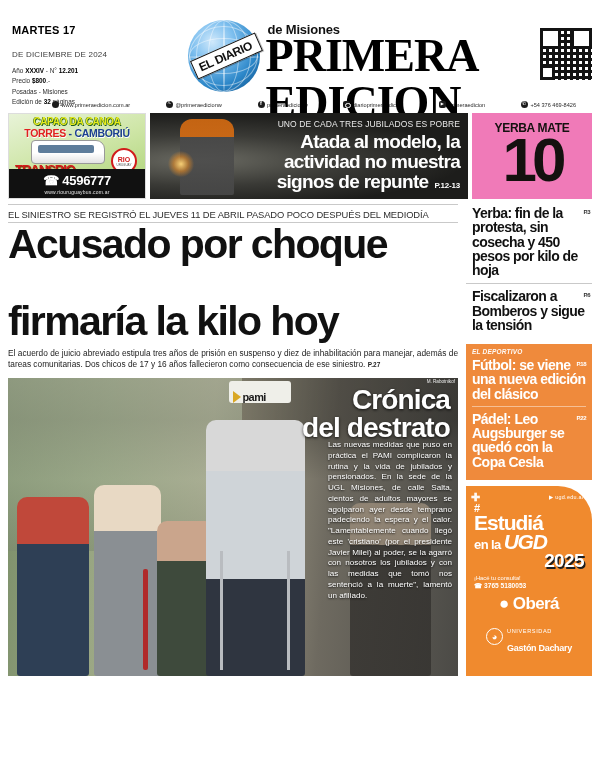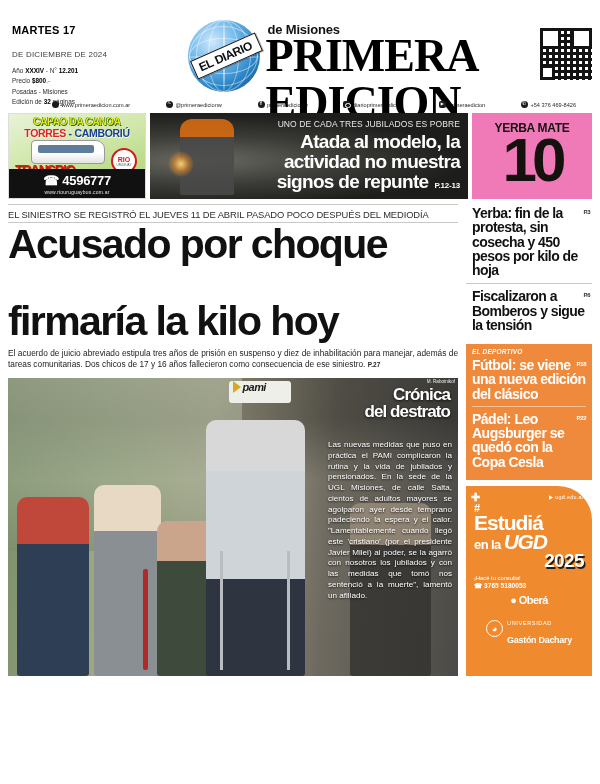--- a/index.html
+++ b/index.html
@@ -142,35 +142,35 @@
   
   .photo-block { position:relative; margin-top:7px; height: 298px; overflow:hidden; background:#2b2b2b; }
   .pb-credit { position:absolute; right:3px; top:1px; z-index:6; font-size:4.6px; color:#fff; opacity:.9; }
   .pb-scene { position:absolute; inset:0;
       background:
         linear-gradient(180deg, rgba(0,0,0,.28) 0 14%, rgba(0,0,0,0) 34%),
         linear-gradient(95deg, #7c8f6a 0%, #9aa783 22%, #b9b49a 44%, #6e6a60 70%, #4b4a46 100%);}
   .pb-wall { position:absolute; left:0; top:0; width:52%; height:58%;
       background: linear-gradient(180deg,#b9c2a8 0%, #9aa78c 60%, #7d8a70 100%); opacity:.55; }
   .pb-pami { position:absolute; left:49%; top:3px; width:62px; height:22px; background:#efefe9;
-             border-radius:3px; display:flex; align-items:flex-start; gap:2px; padding-left:4px;font-style:italic; }
+             border-radius:3px; display:flex; align-items:flex-end; gap:2px; padding-left:4px; }
   .pb-pami .chev { width:0; height:0; border-left:8px solid #d9a723; border-top:6px solid transparent; border-bottom:6px solid transparent;}
   .pb-pami b { font-size:11px; color:#1b1b1b; letter-spacing:-.6px; }
   .pb-fig { position:absolute; border-radius: 10px 10px 3px 3px; }
   .f1 { left:2%;  bottom:0; width:16%; height:60%; background:linear-gradient(#c0483a 0 26%, #2e3f55 26% 100%); }
   .f2 { left:19%; bottom:0; width:15%; height:64%; background:linear-gradient(#e8d9c4 0 24%, #8a8f93 24% 100%); }
   .f3 { left:33%; bottom:0; width:13%; height:52%; background:linear-gradient(#caa58c 0 26%, #3e4a3c 26% 100%); }
   .f4 { left:44%; bottom:0; width:22%; height:86%; background:linear-gradient(#d8d8d8 0 20%, #cfd4d8 20% 62%, #2f3540 62% 100%); }
   .f5 { right:6%; bottom:0; width:18%; height:58%; background:linear-gradient(#9a8c7a 0 24%, #33312e 24% 100%); opacity:.8;}
   .crutch { position:absolute; bottom:2%; width:3px; height:40%; background:#b9bcc0; }
   .c1 { left:47%; } .c2 { left:62%; }
   .umbrella { position:absolute; left:30%; bottom:2%; width:5px; height:34%; background:#b02a2a; border-radius:2px; }
 
   .pb-title { position:absolute; right:8px; top:8px; text-align:right; z-index:5; }
-  .pb-title h3 { color:#fff; font-size:17px; line-height:1; letter-spacing:-.9px; text-shadow: 0 1px 3px rgba(0,0,0,.8); }
+  .pb-title h3 { color:#fff; font-size:28px; line-height:1; letter-spacing:-.9px; text-shadow: 0 1px 3px rgba(0,0,0,.8); }
   .pb-body { position:absolute; right:6px; top:62px; width:124px; z-index:5;
              color:#fff; font-size:8.1px; line-height:1.33; text-align:justify;
              text-shadow: 0 1px 2px rgba(0,0,0,.85); }
 
   
   .right-col { width: 126px; flex:none; display:flex; flex-direction:column; }
   .rc-item { padding: 5px 2px 6px 6px; border-top:1px solid #c9c9c9; }
   .rc-item:first-child { border-top:none; padding-top:2px; }
   .rc-item h4 { font-size:14px; line-height:1.02; letter-spacing:-.55px; color:#111; }
   .rc-item .pg { font-size:6px; font-weight:bold; color:#333; float:right; margin-top:3px; }
@@ -188,21 +188,21 @@
   .ad-ugd .site { text-align:right; font-size:5.4px; letter-spacing:.3px; }
   .ad-ugd .h { margin-top:4px; }
   .ad-ugd .h .hsh { font-size:11px; font-weight:bold; line-height:.9; }
   .ad-ugd .h .l1 { font-size:21px; font-weight:bold; letter-spacing:-1px; line-height:.86; }
   .ad-ugd .h .l2 { font-size:13px; font-weight:bold; letter-spacing:-.6px; line-height:.95; }
   .ad-ugd .h .l2 b { font-size:21px; letter-spacing:-1.2px;font-style:italic; }
   .ad-ugd .h .yr { font-size:19px; font-weight:bold; letter-spacing:-.6px; text-align:right; line-height:.95;
                    color:#fff; text-shadow: 1.5px 1.5px 0 #1e1e1e; }
   .ad-ugd .cta { margin-top:5px; font-size:5.8px; }
   .ad-ugd .cta b { display:block; font-size:6.6px; margin-top:1px; }
-  .ad-ugd .city { margin-top:4px; text-align:center; font-size:11px; font-weight:bold; letter-spacing:-.6px; }
+  .ad-ugd .city { margin-top:4px; text-align:center; font-size:17px; font-weight:bold; letter-spacing:-.6px; }
   .ad-ugd .uni { margin-top:5px; display:flex; align-items:center; justify-content:center; gap:4px; }
   .ad-ugd .uni .seal { width:17px; height:17px; border-radius:50%; border:1.4px solid #fff; display:flex;
                        align-items:center; justify-content:center; font-size:9px; font-family:"Liberation Serif", serif; }
   .ad-ugd .uni .utxt .u1 { font-size:5.6px; letter-spacing:.6px; }
   .ad-ugd .uni .utxt .u2 { font-size:9px; font-weight:bold; letter-spacing:-.3px; }
 </style>
 </head>
 <body>
 
 <div class="page">

